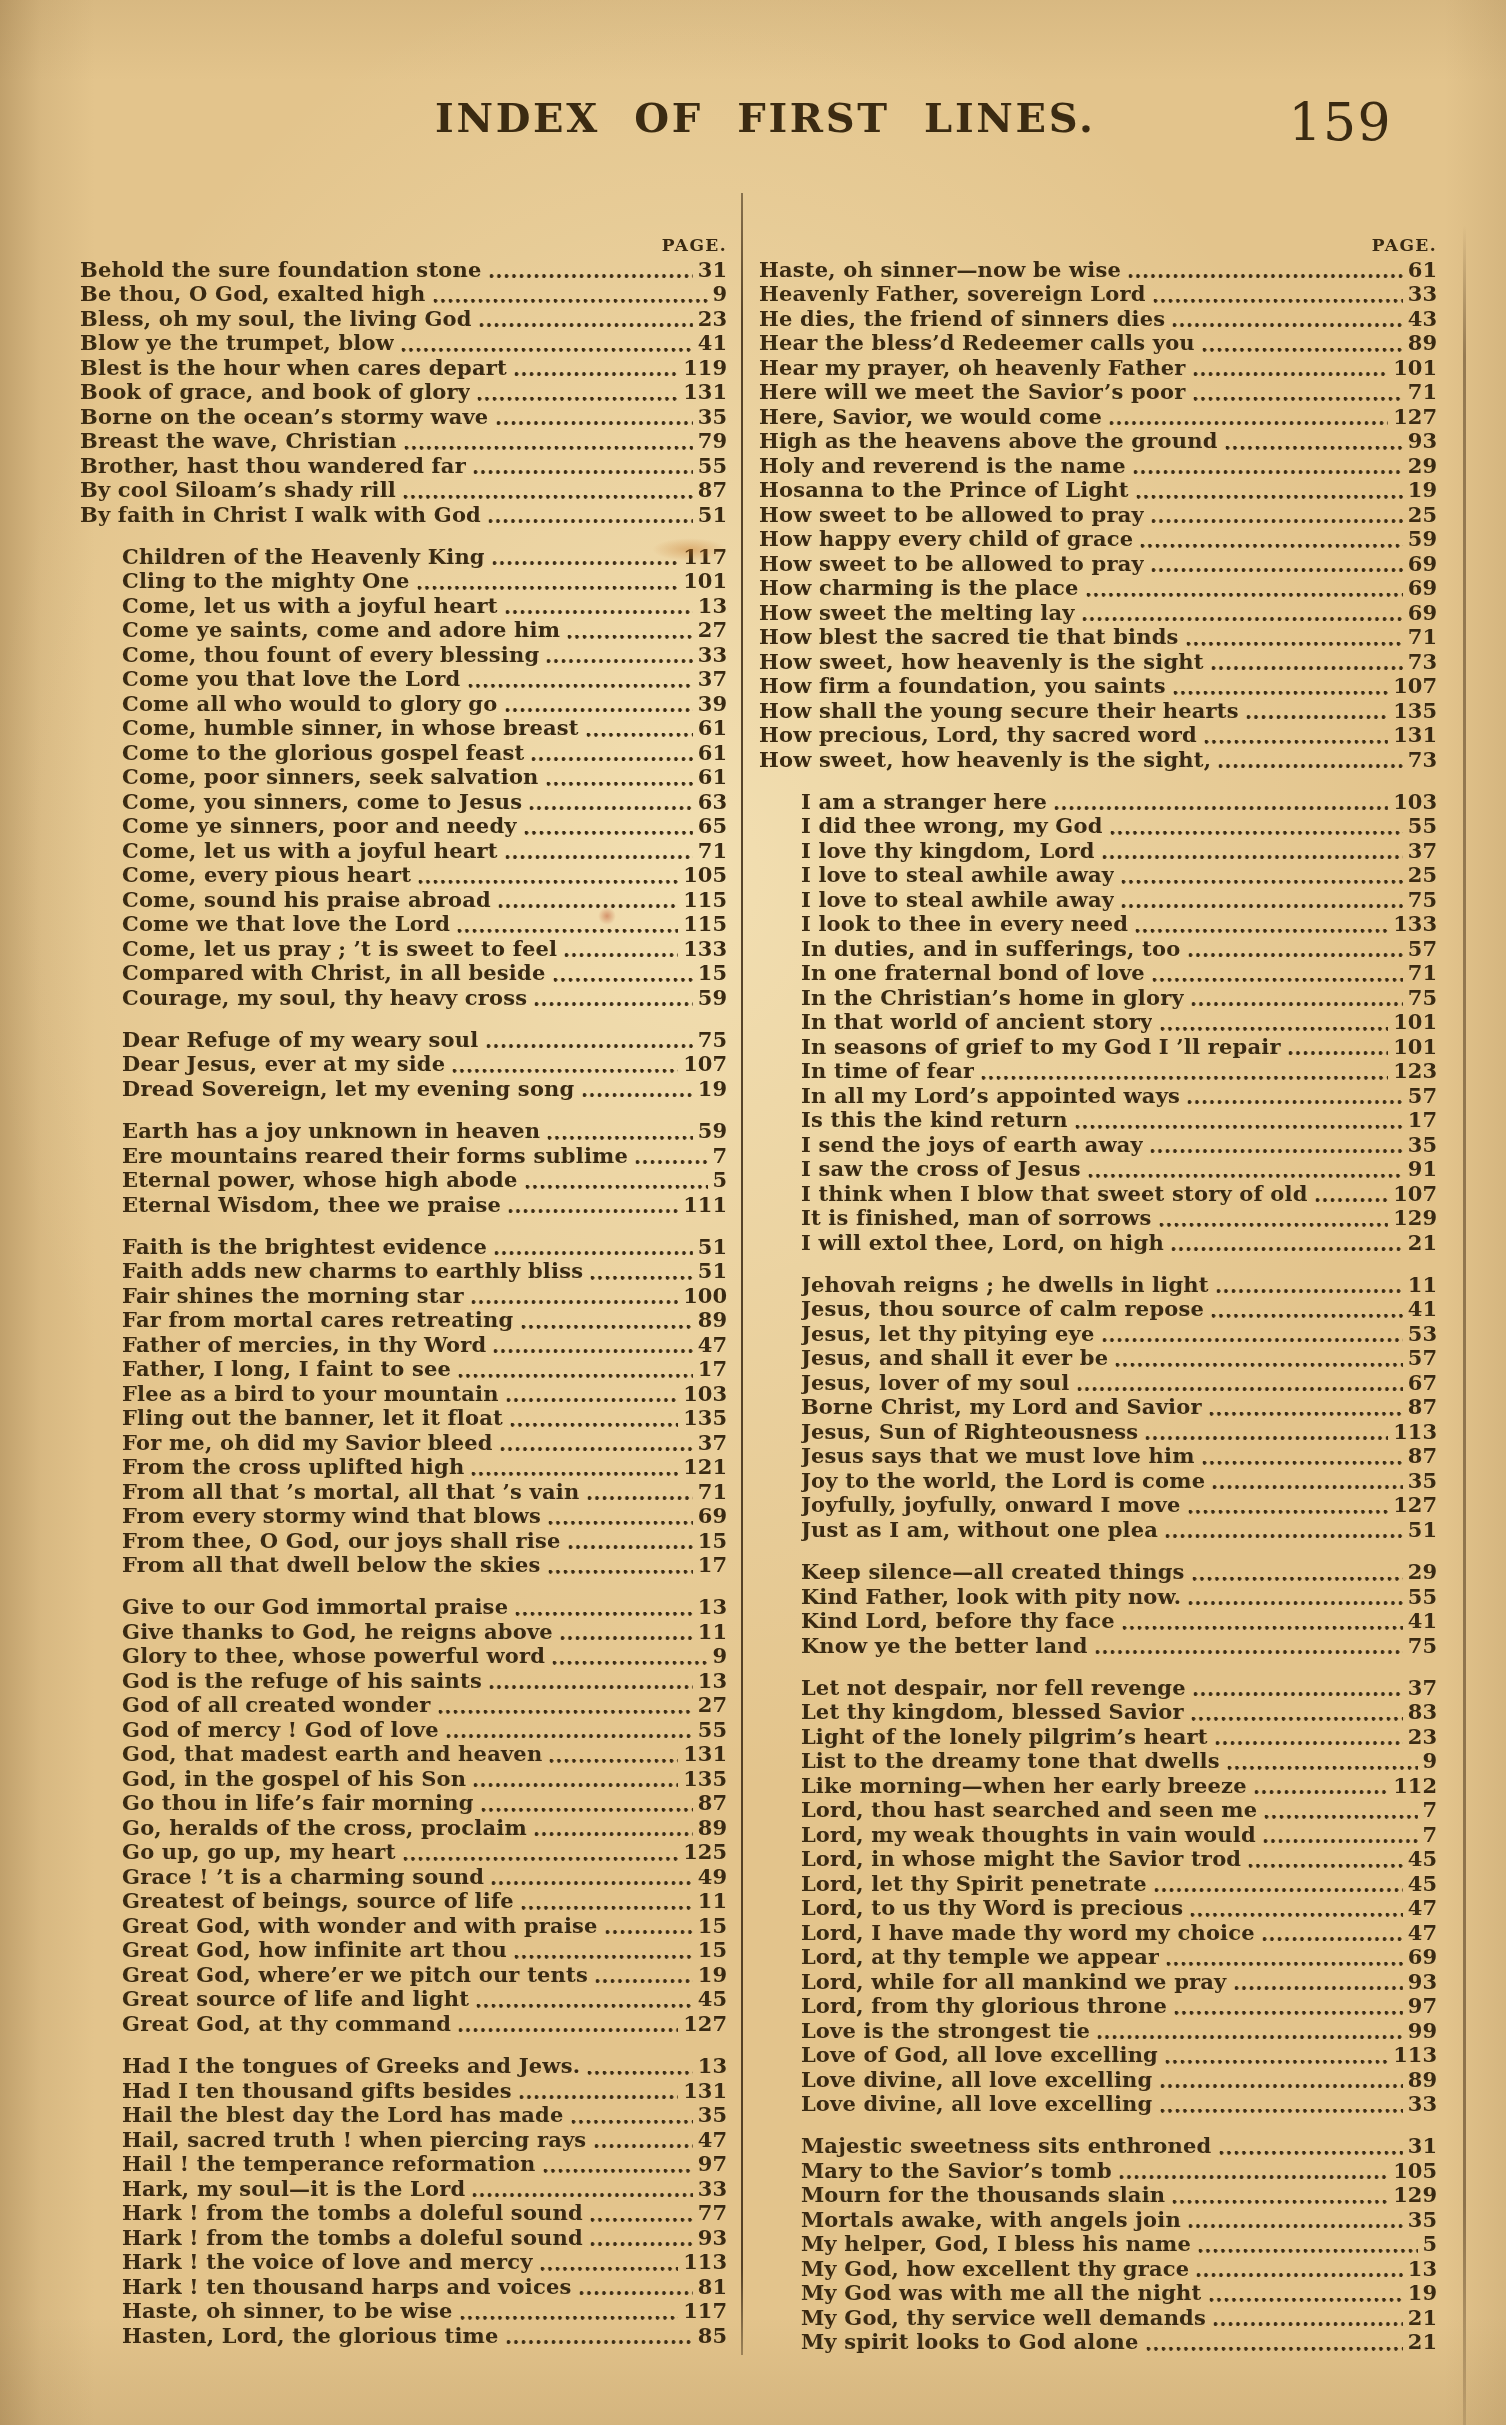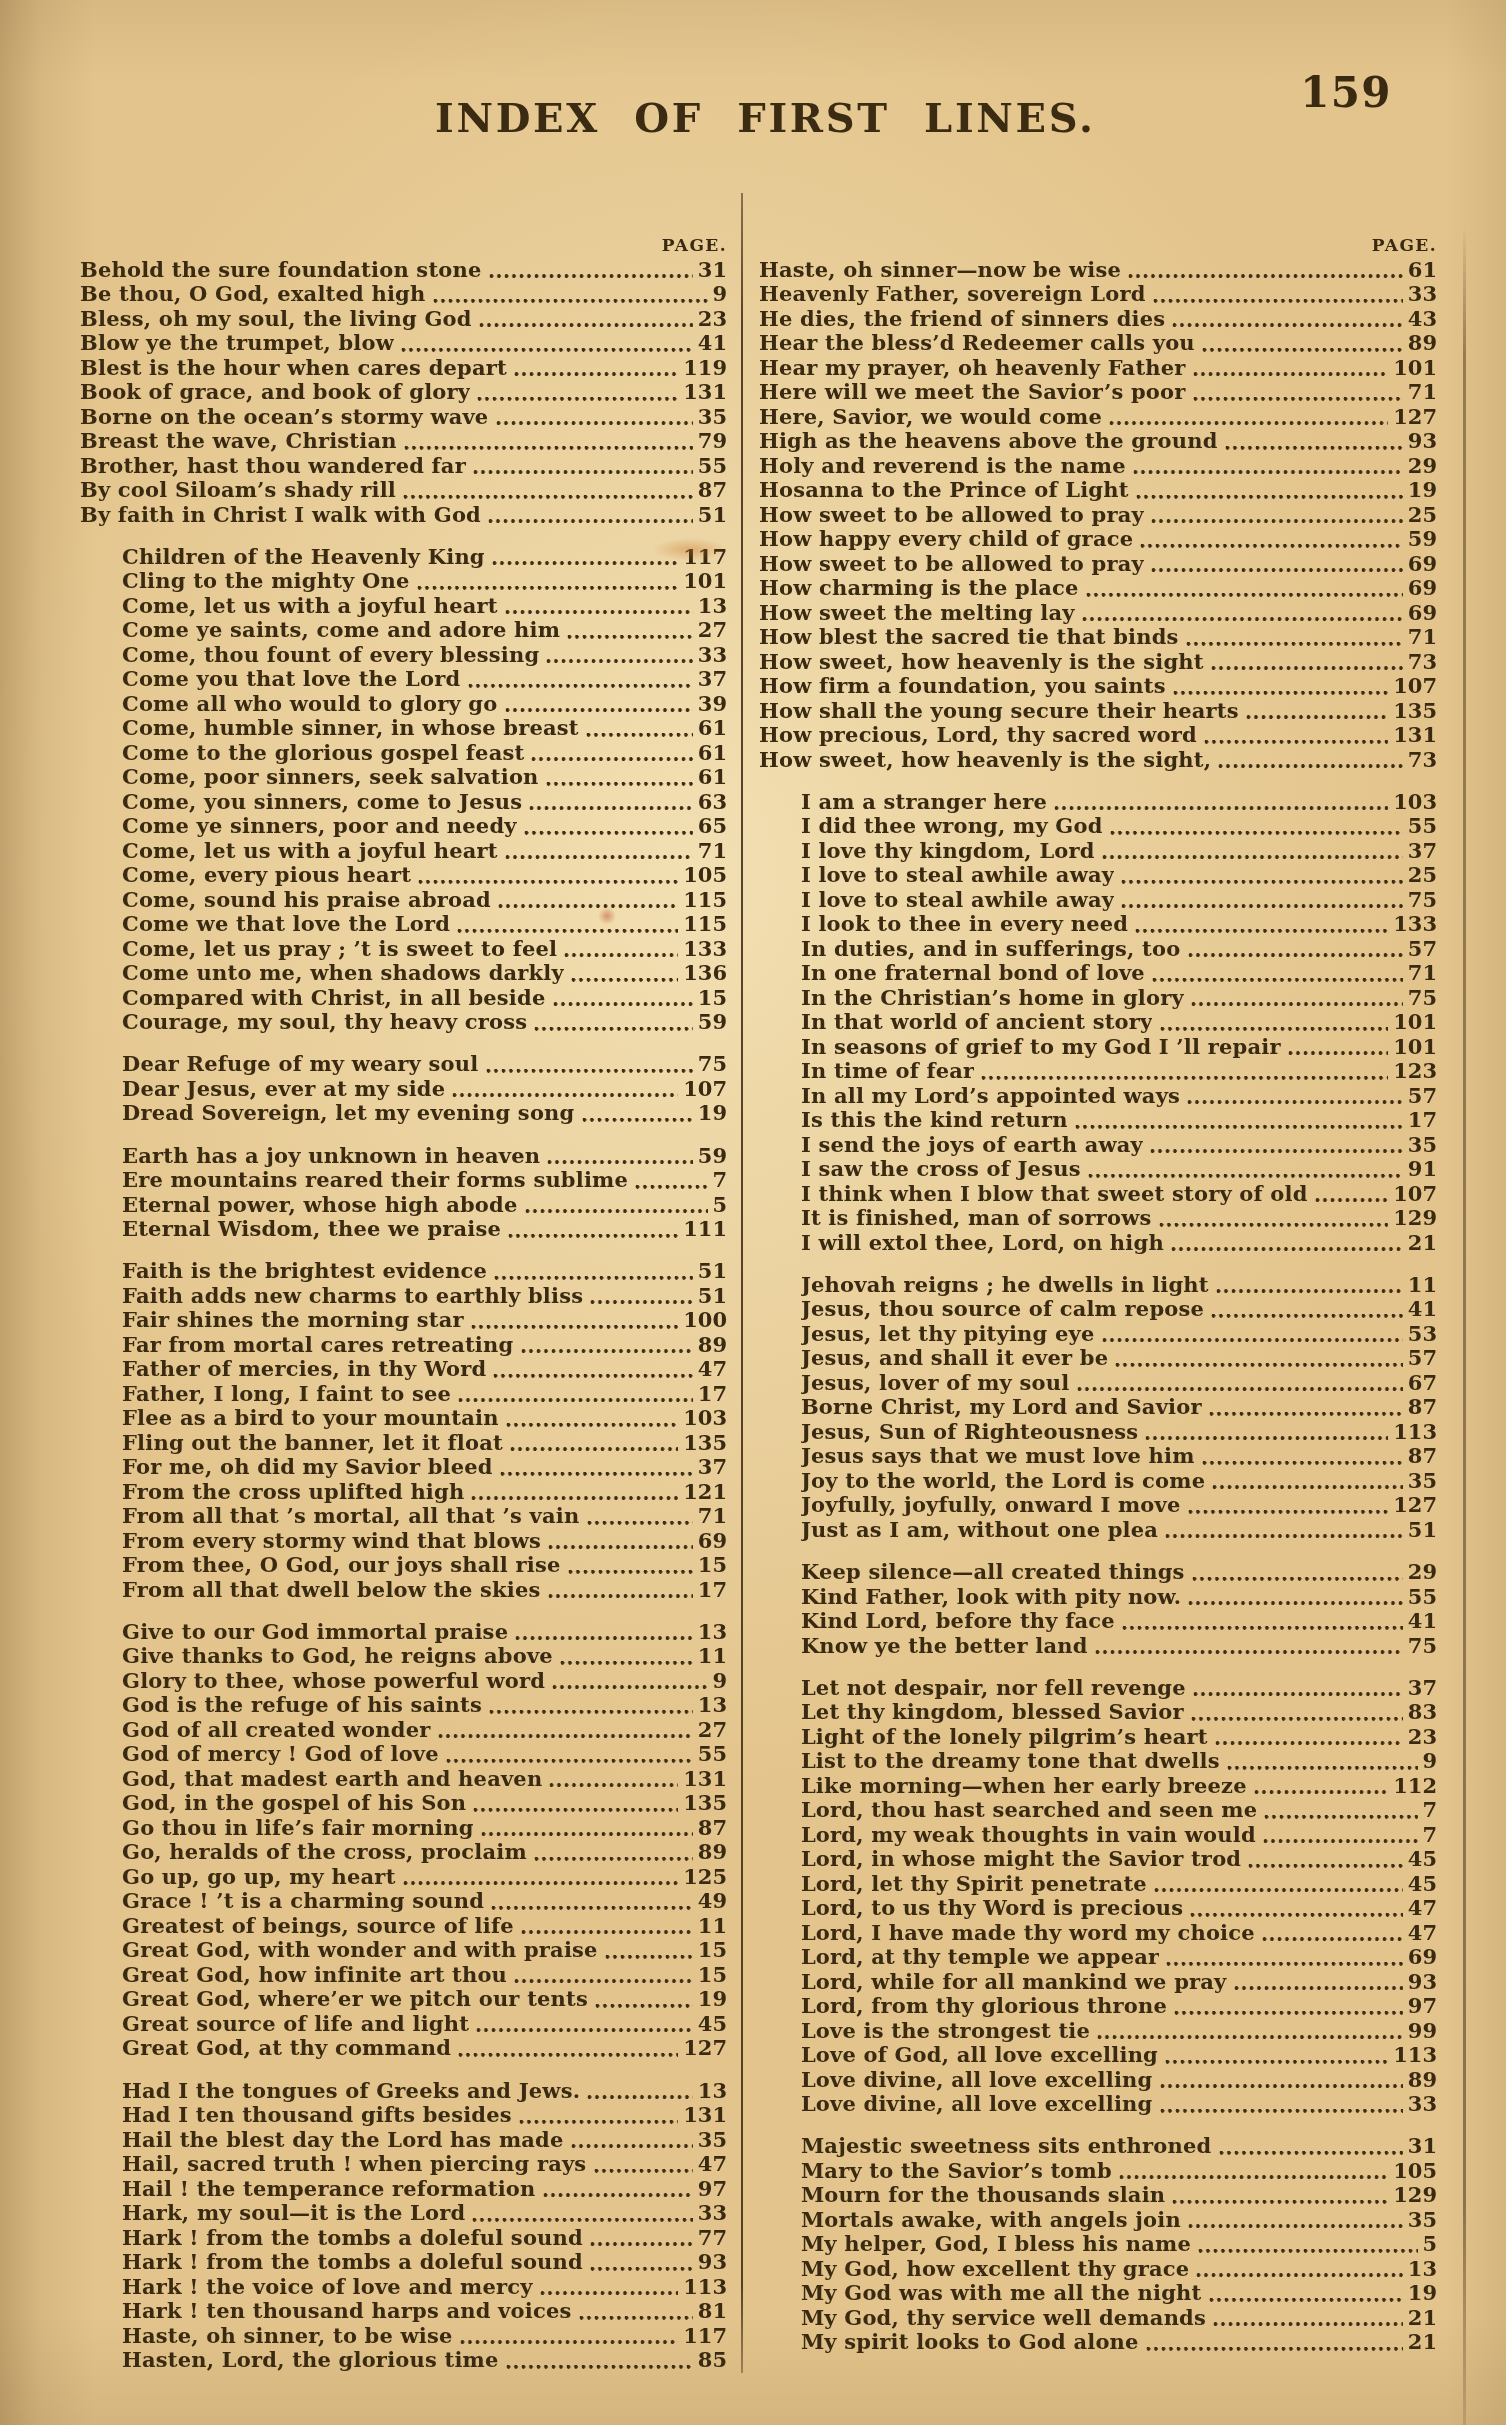--- a/index.html
+++ b/index.html
@@ -9,22 +9,22 @@
     background-image:
       radial-gradient(ellipse 953px 1225px at 46% 36%, rgba(255,246,210,0.55), rgba(255,246,210,0) 75%),
       linear-gradient(90deg, rgba(112,78,34,0.30), rgba(112,78,34,0.10) 41px, rgba(112,78,34,0) 95px),
       linear-gradient(270deg, rgba(112,78,34,0.12), rgba(112,78,34,0) 61px),
       linear-gradient(0deg, rgba(120,86,40,0.14), rgba(120,86,40,0) 109px),
       linear-gradient(180deg, rgba(120,86,40,0.10), rgba(120,86,40,0) 82px);
     font-family:"DejaVu Serif","Liberation Serif",serif;
     color:#3a2a12;
   }
   .page-number{
-    position:absolute;top:68px;right:114px;
-    font-size:42px;font-weight:bold;letter-spacing:1.4px;
+    position:absolute;top:92px;right:114px;
+    font-size:52px;font-weight:normal;letter-spacing:1.4px;
   }
   .page-title{
     position:absolute;top:94px;left:0;width:1506px;text-align:center;
     transform:translateX(12.3px);
     font-size:40px;font-weight:bold;letter-spacing:2.7px;word-spacing:17.7px;
     color:#3b2b12;
   }
   .content{
     position:absolute;left:80px;top:193px;width:1383px;
     display:flex;align-items:stretch;
@@ -213,25 +213,20 @@
             <span class="t">Come we that love the Lord</span>
             <span class="leader"></span>
             <span class="n">115</span>
           </div>
           <div class="entry">
             <span class="t">Come, let us pray ; ’t is sweet to feel</span>
             <span class="leader"></span>
             <span class="n">133</span>
           </div>
           <div class="entry">
-            <span class="t">Come unto me, when shadows darkly</span>
-            <span class="leader"></span>
-            <span class="n">136</span>
-          </div>
-          <div class="entry">
             <span class="t">Compared with Christ, in all beside</span>
             <span class="leader"></span>
             <span class="n">15</span>
           </div>
           <div class="entry">
             <span class="t">Courage, my soul, thy heavy cross</span>
             <span class="leader"></span>
             <span class="n">59</span>
           </div>
         </div>

